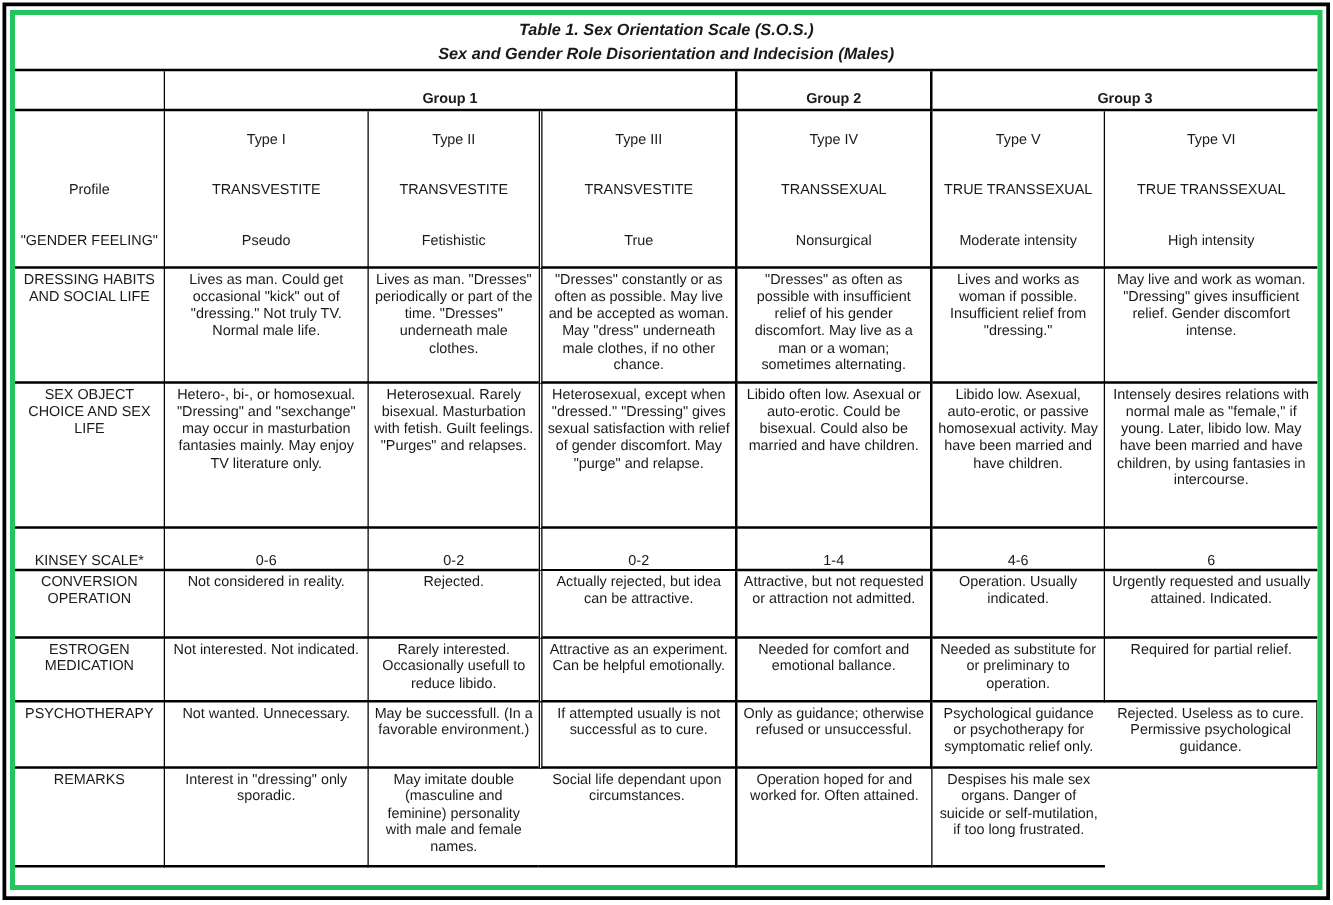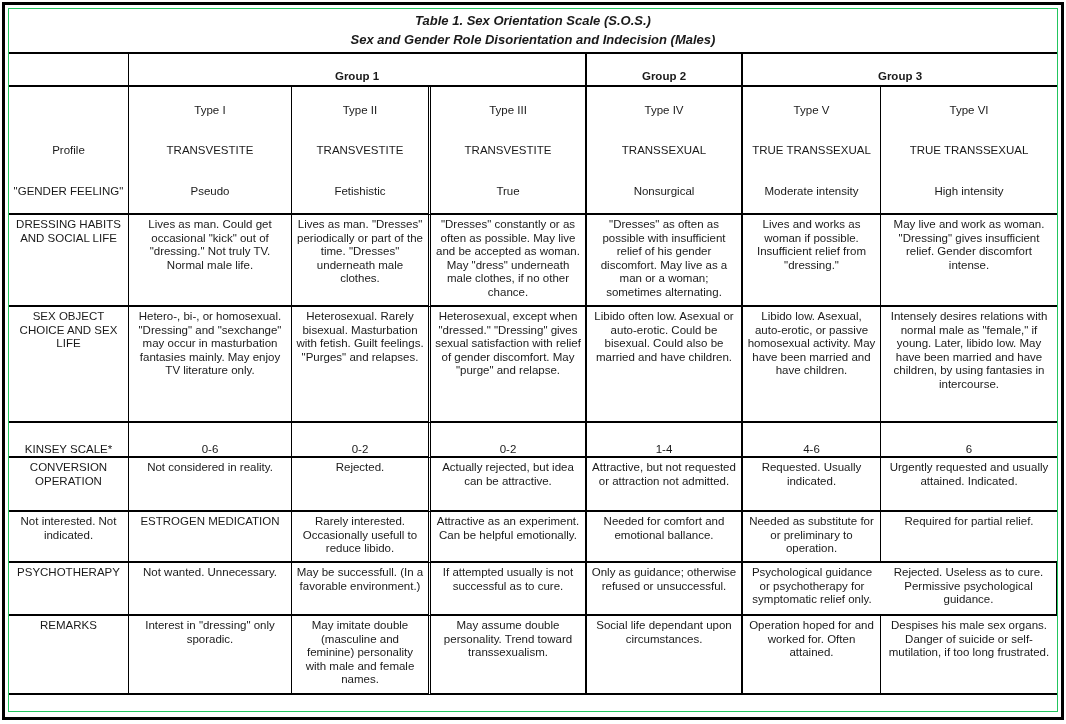--- a/index.html
+++ b/index.html
@@ -1,18 +1,18 @@
 <!DOCTYPE html>
 <html><head>
 <meta charset="utf-8">
 <style>
   html,body { margin:0; padding:0; background:#fff; color:#1a1a1a; }
   body { width:1066px; height:724px; font-family:"Liberation Sans", sans-serif; box-sizing:border-box; }
   .outer { margin:2px; border:3px solid #000; padding:3px; height:706px; box-sizing:content-box; }
-  .inner { border:1px solid #22c55e; height:704px; box-sizing:border-box; overflow:hidden; }
+  .inner { border:4px solid #22c55e; height:704px; box-sizing:border-box; overflow:hidden; }
   .tbl {
     display:grid;
     grid-template-columns:120px 163px 136px 159px 156px 138px auto;
     grid-template-rows:minmax(44px,auto) minmax(24px,auto) minmax(118px,auto) minmax(92px,auto) minmax(116px,auto) minmax(25px,auto) minmax(54px,auto) minmax(51px,auto) minmax(53px,auto) minmax(79px,auto) auto;
     width:100%; height:100%;
   }
   .cell {
     border-right:1px solid #000;
     border-bottom:2px solid #000;
     padding:3px 4px 2px 4px;
@@ -122,43 +122,42 @@
   <div class="cell c4 kinsey">0-2</div>
   <div class="cell c5 kinsey">1-4</div>
   <div class="cell c6 kinsey">4-6</div>
   <div class="cell c7 kinsey">6</div>
 
   <div class="cell c1">CONVERSION OPERATION</div>
   <div class="cell c2">Not considered in reality.</div>
   <div class="cell c3">Rejected.</div>
   <div class="cell c4">Actually rejected, but idea can be attractive.</div>
   <div class="cell c5">Attractive, but not requested or attraction not admitted.</div>
-  <div class="cell c6">Requested. Usually indicated.</div>
+  <div class="cell c6">Operation. Usually indicated.</div>
   <div class="cell c7">Urgently requested and usually attained. Indicated.</div>
 
+  <div class="cell c1">ESTROGEN MEDICATION</div>
   <div class="cell c2">Not interested. Not indicated.</div>
-  <div class="cell c1">ESTROGEN MEDICATION</div>
   <div class="cell c3">Rarely interested. Occasionally usefull to reduce libido.</div>
   <div class="cell c4">Attractive as an experiment. Can be helpful emotionally.</div>
   <div class="cell c5">Needed for comfort and emotional ballance.</div>
   <div class="cell c6">Needed as substitute for or preliminary to operation.</div>
   <div class="cell c7">Required for partial relief.</div>
 
   <div class="cell c1">PSYCHOTHERAPY</div>
   <div class="cell c2">Not wanted. Unnecessary.</div>
   <div class="cell c3">May be successfull. (In a favorable environment.)</div>
   <div class="cell c4">If attempted usually is not successful as to cure.</div>
   <div class="cell c5">Only as guidance; otherwise refused or unsuccessful.</div>
   <div class="cell c7">Psychological guidance or psychotherapy for symptomatic relief only.</div>
   <div class="cell c6">Rejected. Useless as to cure. Permissive psychological guidance.</div>
 
   <div class="cell c1">REMARKS</div>
   <div class="cell c2">Interest in "dressing" only sporadic.</div>
   <div class="cell c3">May imitate double (masculine and feminine) personality with male and female names.</div>
-  <div class="cell c4">May assume double personality. Trend toward transsexualism.</div>
   <div class="cell c5">Social life dependant upon circumstances.</div>
   <div class="cell c6">Operation hoped for and worked for. Often attained.</div>
   <div class="cell c7">Despises his male sex organs. Danger of suicide or self-mutilation, if too long frustrated.</div>
 
   <div class="cell footnote">
     <div>*See explanation in the adjoining text.</div>
     
   </div>
 
 </div>

